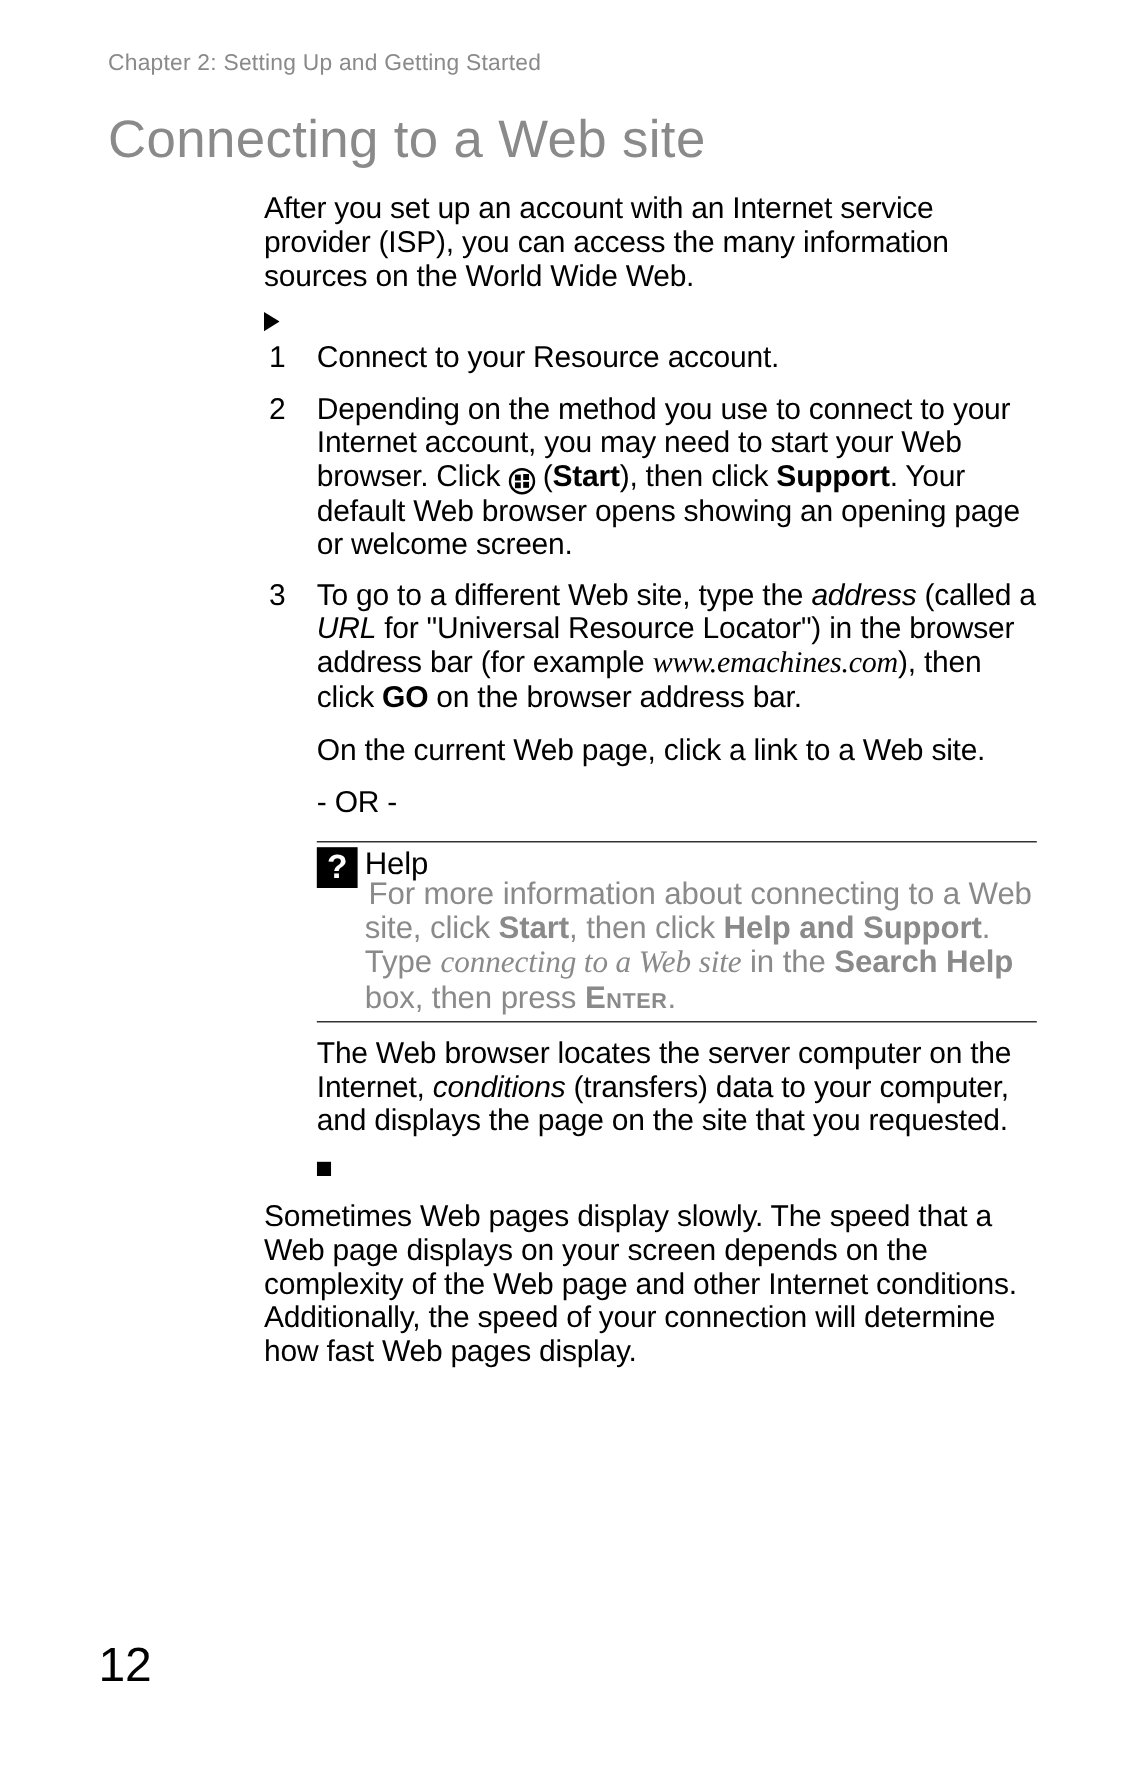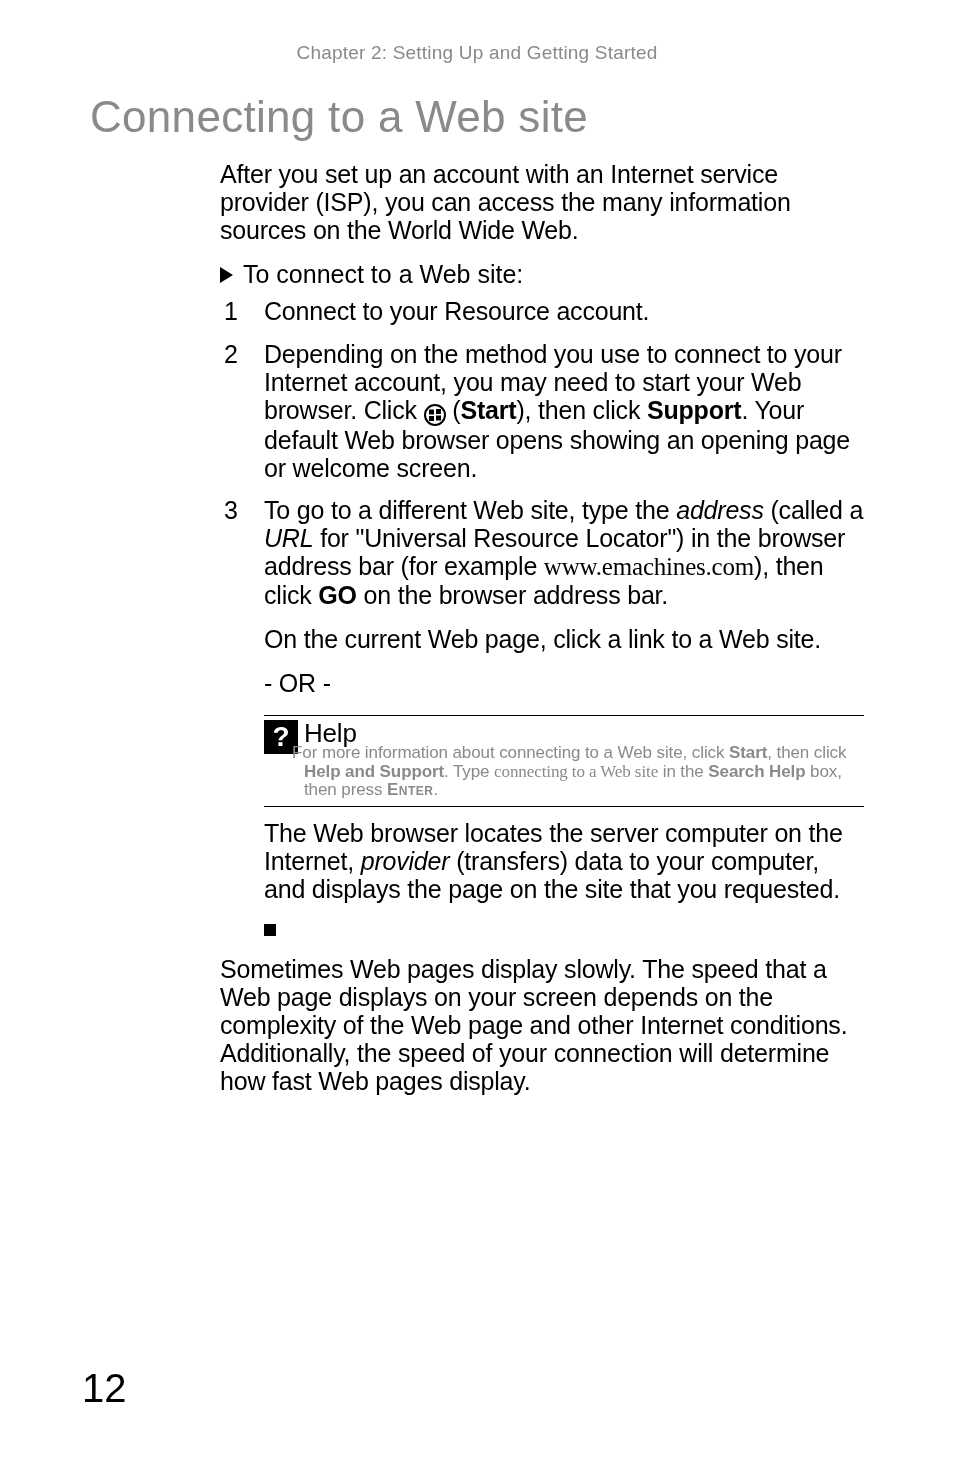--- a/index.html
+++ b/index.html
@@ -10,21 +10,21 @@
     font-family: "Segoe UI", "Helvetica Neue", Arial, sans-serif;
     color: #000000;
     position: relative;
   }
   .page {
     padding: 42px 90px 0 90px;
   }
   .chapter-header {
     color: #8a8a8a;
     font-size: 19px;
-    text-align: center;
+    text-align: left;
     margin-bottom: 28px;
     letter-spacing: 0.2px;
   }
   .h1 {
     color: #8a8a8a;
     font-size: 44px;
     font-weight: 400;
     margin-bottom: 18px;
     letter-spacing: 0.3px;
   }
@@ -71,21 +71,21 @@
     font-size: 25px;
     line-height: 1.12;
     letter-spacing: -0.2px;
     flex: 1 1 auto;
   }
   .step-extra {
     margin-top: 16px;
   }
   .bold { font-weight: 700; }
   .italic { font-style: italic; }
-  .serif { font-family: Georgia, "Times New Roman", serif; }
+  .serif { font-family: Georgia, "Times New Roman", serif; font-style: italic; }
   .smallcaps { font-variant: small-caps; letter-spacing: 0.5px; }
   .circled-start {
     display: inline-flex;
     align-items: center;
     justify-content: center;
     width: 22px;
     height: 22px;
     border: 2px solid #000;
     border-radius: 50%;
     vertical-align: -2px;
@@ -116,21 +116,21 @@
     justify-content: center;
     flex: 0 0 auto;
   }
   .help-text-wrap { flex: 1 1 auto; }
   .help-title {
     font-size: 26px;
     line-height: 1.0;
     color: #000;
   }
   .help-body {
-    font-size: 17px;
+    font-size: 26px;
     line-height: 1.1;
     color: #8a8a8a;
     letter-spacing: -0.1px;
   }
   .after-help {
     font-size: 25px;
     line-height: 1.12;
     letter-spacing: -0.2px;
     margin-top: 12px;
   }
@@ -163,21 +163,20 @@
 
   <div class="body-col">
     <p class="intro">After you set up an account with an Internet service provider (ISP), you can access the many information sources on the World Wide Web.</p>
 
     <div class="task-row">
       <span class="triangle">
         <svg width="13" height="16" viewBox="0 0 13 16">
             <polygon points="0,0 13,8 0,16" fill="#000"></polygon>
           </svg>
       </span>
-      <span class="task-text">To connect to a Web site:</span>
     </div>
 
     <ol class="steps">
       <li>
         <div class="step-body">Connect to your Resource account.</div>
       </li>
       <li>
         <div class="step-body">
           <span>Depending on the method you use to connect to your Internet account, you may need to start your Web browser. Click </span><span class="circled-start">
               <svg width="12" height="12" viewBox="0 0 12 12">
@@ -206,21 +205,21 @@
                 <div class="help-body" style="text-indent:-40px; margin-left:0; padding-left:0; margin-top:-2px;">
                   <span style="visibility:hidden;">___</span><span>For more information about connecting to a Web site, click </span><span class="bold">Start</span><span>, then click </span><span class="bold">Help and Support</span><span>. Type </span><span class="serif">connecting to a Web site</span><span> in the </span><span class="bold">Search Help</span><span> box, then press </span><span class="bold smallcaps">Enter</span><span>.</span>
                 </div>
               </div>
             </div>
           </div>
 
           <hr class="sep" style="margin-top:4px;">
 
           <div class="after-help">
-            <span>The Web browser locates the server computer on the Internet, </span><span class="italic">provider</span><span> (transfers) data to your computer, and displays the page on the site that you requested.</span>
+            <span>The Web browser locates the server computer on the Internet, </span><span class="italic">conditions</span><span> (transfers) data to your computer, and displays the page on the site that you requested.</span>
           </div>
 
           <span class="end-marker">
             <svg width="12" height="12" viewBox="0 0 12 12">
                 <rect x="0" y="0" width="12" height="12" fill="#000"></rect>
               </svg>
           </span>
         </div>
       </li>
     </ol>

